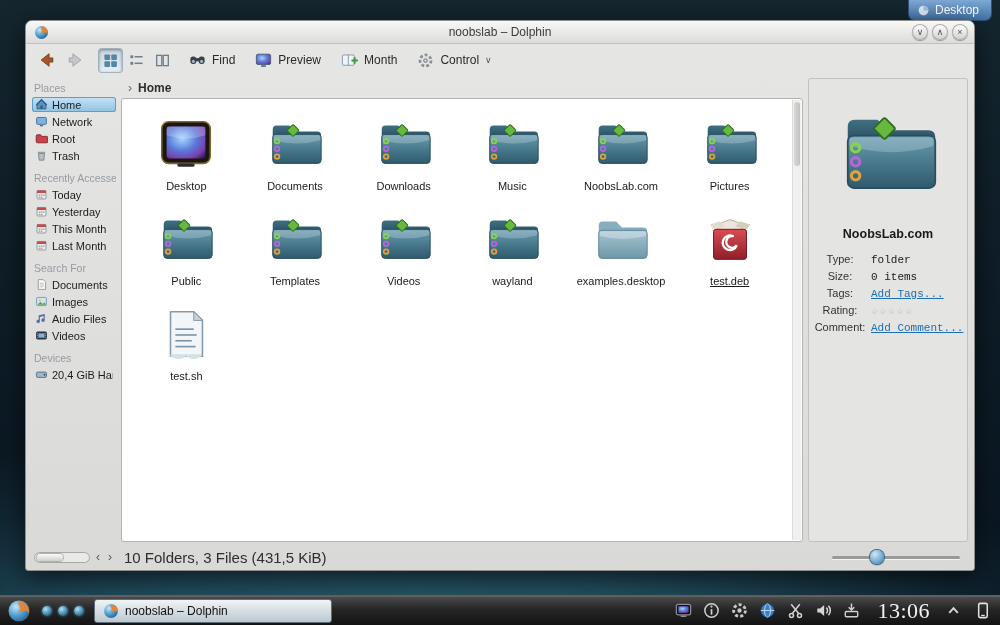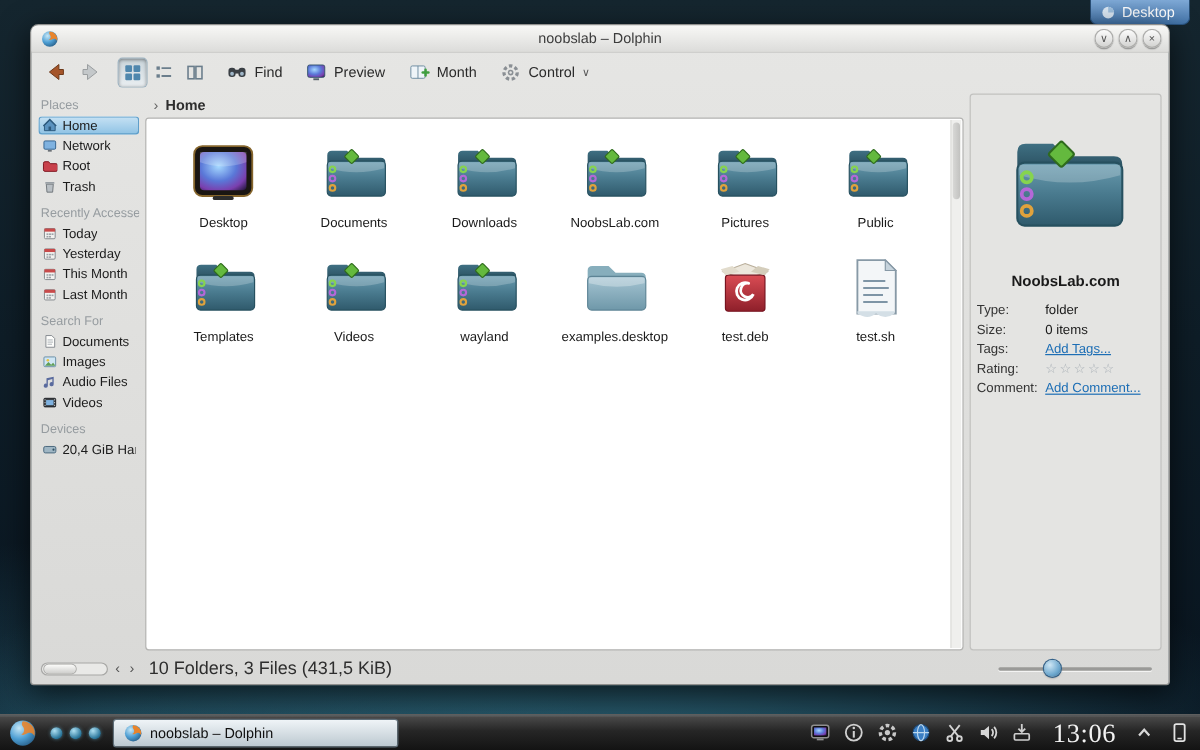--- a/index.html
+++ b/index.html
@@ -72,34 +72,34 @@
 
   .center { flex:1; min-width:0; display:flex; flex-direction:column; }
   .crumbbar { height:20px; flex:none; display:flex; align-items:center; gap:6px; padding-left:7px; }
   .crumb-ch { color:#666; font-size:12px; }
   .crumb { font-weight:bold; font-size:12px; color:#2e2e2e; }
   .view { flex:1; position:relative; background:#fff; border:1px solid #b3b3b1; border-radius:3px; overflow:hidden; }
   .grid { display:grid; grid-template-columns:repeat(6,1fr); row-gap:16px; padding:14px 18px 14px 10px; }
   .file { display:flex; flex-direction:column; align-items:center; gap:5px; }
   .file svg { width:62px; height:62px; }
   .flabel { font-size:11px; color:#1a1a1a; white-space:nowrap; }
-  .file.underlined .flabel { }
+  .file.underlined .flabel { text-decoration:underline; }
   .vscroll { position:absolute; top:1px; right:1px; bottom:1px; width:9px; background:#efefed; border-left:1px solid #dcdcda; }
   .vthumb { position:absolute; top:2px; left:1px; width:6px; height:64px; border-radius:3px; background:linear-gradient(90deg,#d8d8d6,#c2c2c0); }
 
   .info {
     width:160px; flex:none; background:#e4e4e2; border:1px solid #c1c1bf; border-radius:3px;
     display:flex; flex-direction:column; align-items:center; padding-top:18px; font-size:11px;
   }
   .big-ic { width:112px; height:112px; }
   .info-title { font-weight:bold; font-size:12.5px; color:#1a1a1a; margin:18px 0 12px; }
   .fields { width:100%; display:flex; flex-direction:column; gap:4px; padding:0 5px; }
   .field { display:flex; align-items:baseline; }
-  .fkey { width:57px; flex:none; text-align:left; padding-right:5px; color:#333; }
-  .fval { color:#1a1a1a; white-space:nowrap; }
+  .fkey { width:57px; flex:none; text-align:center; padding-right:5px; color:#333; }
+  .fval { color:#1a1a1a; white-space:nowrap;font-family:Liberation Mono, monospace; }
   .field.link .fval { color:#1d6eb5; text-decoration:underline; }
   .field.stars .fval { color:#aab1b7; letter-spacing:2px; font-size:11px; }
 
   
   .statusbar { height:24px; flex:none; display:flex; align-items:center; padding:0 10px 2px 8px; gap:4px; }
   .hscroll { width:56px; height:11px; border:1px solid #a8a8a6; border-radius:6px; background:#e9e9e7; position:relative; }
   .hthumb { position:absolute; left:2px; top:1px; width:26px; height:7px; border-radius:4px; background:linear-gradient(#fbfbf9,#cfcfcd); box-shadow:0 0 0 1px #b0b0ae; }
   .sb-ch { color:#555; font-size:12px; padding:0 2px; line-height:1; }
   .sb-text { font-size:15px; color:#2e2e2e; margin-left:6px; white-space:nowrap; }
   .spacer { flex:1; }
@@ -570,20 +570,26 @@
               <div class="file" data-interactable="true">
                 <svg data-interactable="false">
                   <use href="#icon-folder"></use>
                 </svg>
                 <span class="flabel" data-interactable="false">Downloads</span>
               </div>
               <div class="file" data-interactable="true">
                 <svg data-interactable="false">
                   <use href="#icon-folder"></use>
                 </svg>
+                <span class="flabel" data-interactable="false">Music</span>
+              </div>
+              <div class="file" data-interactable="true">
+                <svg data-interactable="false">
+                  <use href="#icon-folder"></use>
+                </svg>
                 <span class="flabel" data-interactable="false">NoobsLab.com</span>
               </div>
               <div class="file" data-interactable="true">
                 <svg data-interactable="false">
                   <use href="#icon-folder"></use>
                 </svg>
                 <span class="flabel" data-interactable="false">Pictures</span>
               </div>
               <div class="file" data-interactable="true">
                 <svg data-interactable="false">

